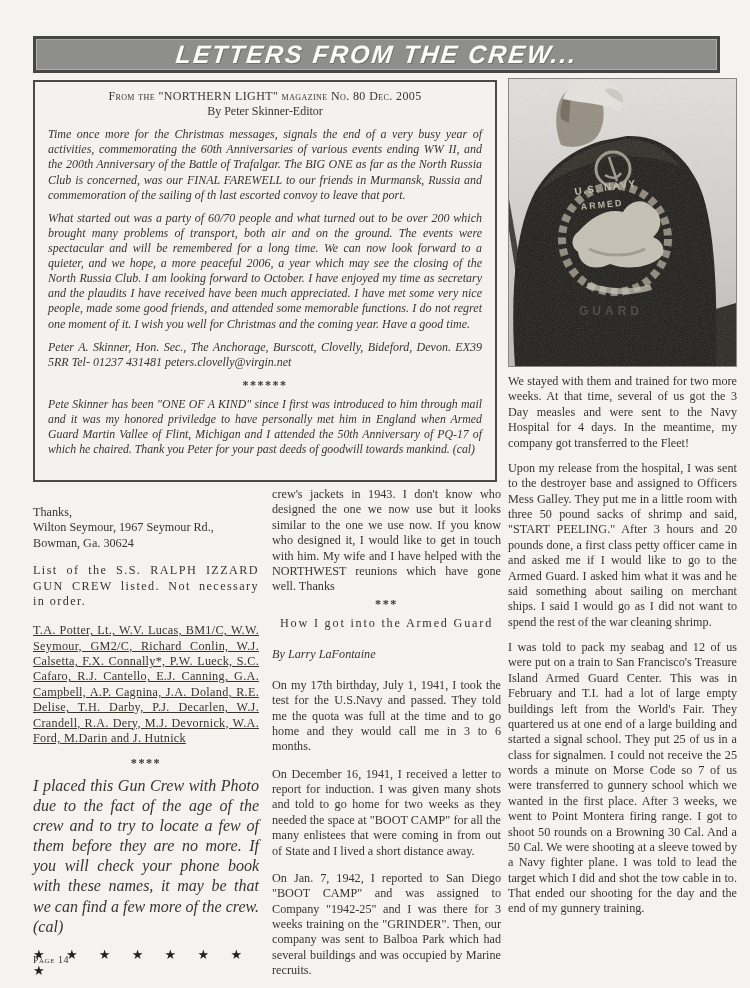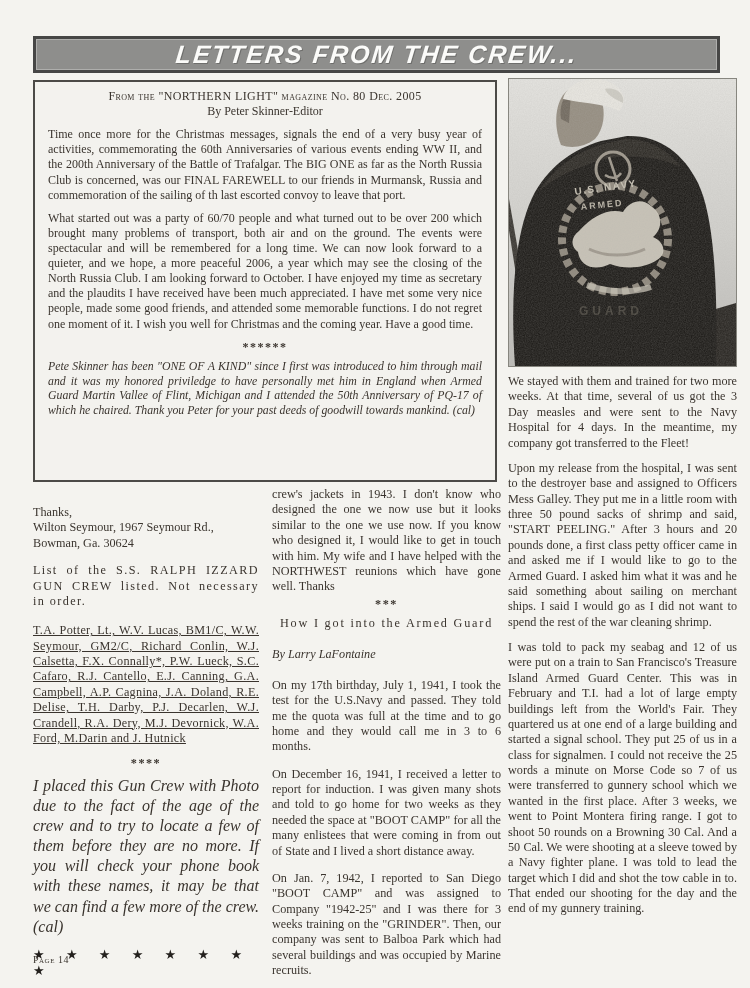--- a/index.html
+++ b/index.html
@@ -29,21 +29,21 @@
   
   .letter-box {
     position:absolute; left:33px; top:80px; width:464px; height:402px;
     border:2px solid #4c4a47; box-sizing:border-box;
     background:#f3f2ee;
     padding:7px 13px 4px;
     font-size:12px; line-height:1.26; overflow:hidden;
   }
   .box-h1 { text-align:center; font-variant:small-caps; letter-spacing:.4px; }
   .box-h2 { text-align:center; margin:0 0 8px; }
-  .letter-box p { margin:0 0 8px; text-align:justify; }
+  .letter-box p { margin:0 0 8px; text-align:justify;font-style:italic; }
   .divider { text-align:center; font-weight:bold; letter-spacing:1.5px; margin:0 0 4px; }
   .ednote { font-style:italic; font-size:11.8px; }
 
   
   .photo-frame {
     position:absolute; left:508px; top:78px; width:227px; height:287px;
     border:1px solid #87867f; box-sizing:content-box; background:#cfcecb;
   }
   .photo-frame svg { display:block; }
 
@@ -75,20 +75,21 @@
 
   <div class="banner">
     <span class="banner-text">LETTERS FROM THE CREW...</span>
   </div>
 
   <div class="letter-box">
     <div class="box-h1">From the "NORTHERN LIGHT" magazine No. 80 Dec. 2005</div>
     <div class="box-h2">By Peter Skinner-Editor</div>
     <p>Time once more for the Christmas messages, signals the end of a very busy year of activities, commemorating the 60th Anniversaries of various events ending WW II, and the 200th Anniversary of the Battle of Trafalgar. The BIG ONE as far as the North Russia Club is concerned, was our FINAL FAREWELL to our friends in Murmansk, Russia and commemoration of the sailing of th last escorted convoy to leave that port.</p>
     <p>What started out was a party of 60/70 people and what turned out to be over 200 which brought many problems of transport, both air and on the ground.   The events were spectacular and will be remembered for a long time. We can now look forward to a quieter, and we hope, a more peaceful 2006, a year which may see the closing of the North Russia Club.   I am looking forward to October. I have enjoyed my time as secretary and the plaudits I have received have been much appreciated. I have met some very nice people, made some good friends, and attended some memorable functions. I do not regret one moment of it. I wish you well for Christmas and the coming year. Have a good time.</p>
+    <p>Peter A. Skinner, Hon. Sec., The Anchorage, Burscott, Clovelly, Bideford, Devon. EX39 5RR    Tel- 01237 431481      peters.clovelly@virgin.net</p>
     <div class="divider">******</div>
     <p class="ednote">Pete Skinner has been "ONE OF A KIND" since I first was introduced to him through mail and it was my honored priviledge to have personally met him in England when Armed Guard Martin Vallee of Flint, Michigan and I attended the 50th Anniversary of PQ-17 of which he chaired. Thank you Peter for your past deeds of goodwill towards mankind. (cal)</p>
   </div>
 
   <div class="photo-frame">
     <svg width="227" height="287" viewBox="0 0 227 287">
       <defs>
         <linearGradient id="sky" x1="0" y1="0" x2="0" y2="1">
           <stop offset="0" stop-color="#e6e5e1"></stop>
           <stop offset="0.55" stop-color="#d2d1cd"></stop>

